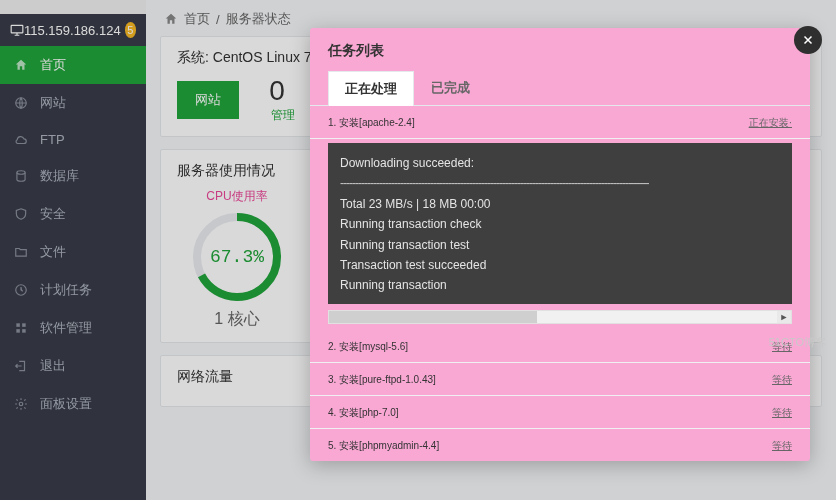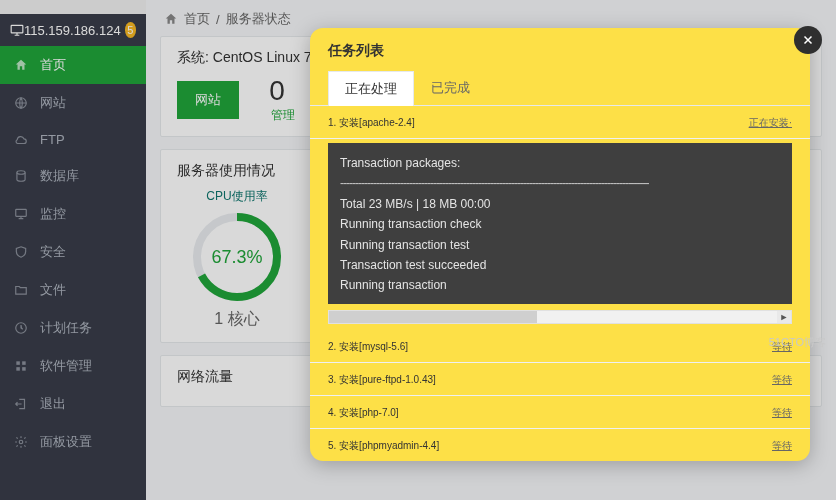--- a/index.html
+++ b/index.html
@@ -18,32 +18,32 @@
 .card { background: #fff; border: 1px solid #e6e9ec; border-radius: 2px; padding: 12px 16px; margin-bottom: 12px; }
 .sys-line { font-size: 14px; color: #333; margin-bottom: 8px; }
 .site-box { display: flex; align-items: center; }
 .site-chip { background: #20a53a; color: #fff; padding: 10px 18px; font-size: 13px; margin-right: 20px; }
 .site-num { font-size: 28px; color: #333; }
 .site-manage { color: #20a53a; font-size: 12px; margin-left: 12px; font-family: Liberation Serif, serif; }
 .btn-refresh { float: right; background: #20a53a; color: #fff; border: none; padding: 6px 12px; font-size: 12px; }
 
 .usage-title { font-size: 14px; color: #333; margin-bottom: 8px; }
 .cpu-wrap { text-align: center; }
-.cpu-label { font-size: 12px; color: #0f766e; margin-bottom: 6px; }
+.cpu-label { font-size: 12px; color: #ec4899; margin-bottom: 6px; }
 .ring { width: 92px; height: 92px; margin: 0 auto 6px; position: relative; }
 .ring svg { transform: rotate(-90deg); }
-.ring .pct { position: absolute; inset: 0; display: flex; align-items: center; justify-content: center; color: #20a53a; font-size: 18px; }
+.ring .pct { position: absolute; inset: 0; display: flex; align-items: center; justify-content: center; color: #20a53a; font-size: 18px; font-family: Liberation Mono, monospace; }
 .cores { font-size: 16px; color: #666; }
 
 .overlay { position: absolute; inset: 0; background: rgba(0,0,0,.15); }
-.modal { position: absolute; left: 310px; top: 28px; width: 500px; background: #fde047; border-radius: 13px; box-shadow: 0 4px 20px rgba(0,0,0,.25); }
+.modal { position: absolute; left: 310px; top: 28px; width: 500px; background: #f9a8d4; border-radius: 3px; box-shadow: 0 4px 20px rgba(0,0,0,.25); }
 .modal-close { position: absolute; right: -12px; top: -2px; width: 28px; height: 28px; border-radius: 50%; background: #2f2f2f; color: #fff; display: flex; align-items: center; justify-content: center; cursor: pointer; font-size: 14px; }
 .modal-title { padding: 14px 18px 10px; font-size: 14px; font-weight: bold; color: #333; }
 .tabs { display: flex; border-bottom: 1px solid #e6e9ec; padding: 0 18px; }
-.tab { padding: 8px 16px; font-size: 13px; color: #666; cursor: pointer; border: 1px solid transparent; border-bottom: none; }
+.tab { padding: 8px 16px; font-size: 13px; color: #666; cursor: pointer; border: 1px solid transparent; border-bottom: none; font-weight: bold; }
 .tab.active { border-color: #e6e9ec; color: #333; background: #fff; position: relative; top: 1px; }
 
 .task { padding: 10px 18px 8px; border-bottom: 1px solid #eef0f2; font-size: 10px; color: #333; display: flex; justify-content: space-between; }
 .task .status { color: #666; text-decoration: underline; }
 .console { margin: 4px 18px 6px; background: #3f3f3f; color: #e4e4e4; font-size: 12px; padding: 10px 12px 8px; line-height: 1.7; }
 .console .dashline { letter-spacing: -1px; color: #c8c8c8; overflow: hidden; white-space: nowrap; }
 .hscroll { margin: 0 18px 6px; height: 14px; background: #f1f1f1; position: relative; border: 1px solid #e1e1e1; }
 .hscroll .thumb { position: absolute; left: 0; top: 0; bottom: 0; width: 45%; background: #cfcfcf; }
 .hscroll .arrow { position: absolute; top: 0; bottom: 0; width: 14px; background: #e9e9e9; display: flex; align-items: center; justify-content: center; font-size: 9px; color: #555; }
 .hscroll .arrow.l { left: 0; } .hscroll .arrow.r { right: 0; }
@@ -96,29 +96,20 @@
           <svg width="14" height="14" viewBox="0 0 24 24" fill="currentColor">
             <ellipse cx="12" cy="6" rx="7" ry="3" fill="none" stroke="currentColor" stroke-width="2"></ellipse>
             <path d="M5 6v12c0 1.7 3.1 3 7 3s7-1.3 7-3V6" fill="none" stroke="currentColor" stroke-width="2"></path>
           </svg>
         </span>
         <span>数据库</span>
       </div>
       <div class="nav-item">
         <span class="icon">
           <svg width="14" height="14" viewBox="0 0 24 24" fill="currentColor">
-            <rect x="3" y="4" width="18" height="12" rx="1" fill="none" stroke="currentColor" stroke-width="2"></rect>
-            <path d="M8 20h8M12 16v4" stroke="currentColor" stroke-width="2"></path>
-          </svg>
-        </span>
-        <span>监控</span>
-      </div>
-      <div class="nav-item">
-        <span class="icon">
-          <svg width="14" height="14" viewBox="0 0 24 24" fill="currentColor">
             <path d="M12 3l8 3v5c0 5-3.5 8.5-8 10-4.5-1.5-8-5-8-10V6z" fill="none" stroke="currentColor" stroke-width="2"></path>
           </svg>
         </span>
         <span>安全</span>
       </div>
       <div class="nav-item">
         <span class="icon">
           <svg width="14" height="14" viewBox="0 0 24 24" fill="currentColor">
             <path d="M3 6h6l2 2h10v11H3z" fill="none" stroke="currentColor" stroke-width="2"></path>
           </svg>
@@ -220,21 +211,21 @@
   <div class="tabs" id="tabs">
       <div class="tab active">正在处理</div>
       <div class="tab">已完成</div>
     </div>
 
   <div class="task">
     <span>1. 安装[apache-2.4]</span>
     <span class="status">正在安装·</span>
   </div>
   <div class="console" id="console">
-      <div>Transaction packages:</div>
+      <div>Downloading succeeded:</div>
       <div class="dashline">-------------------------------------------------------------------------------------------------------</div>
       <div>Total 23 MB/s | 18 MB 00:00</div>
       <div>Running transaction check</div>
       <div>Running transaction test</div>
       <div>Transaction test succeeded</div>
       <div>Running transaction</div>
     </div>
   <div class="hscroll">
     <div class="arrow l">◄</div>
     <div class="thumb"></div>

